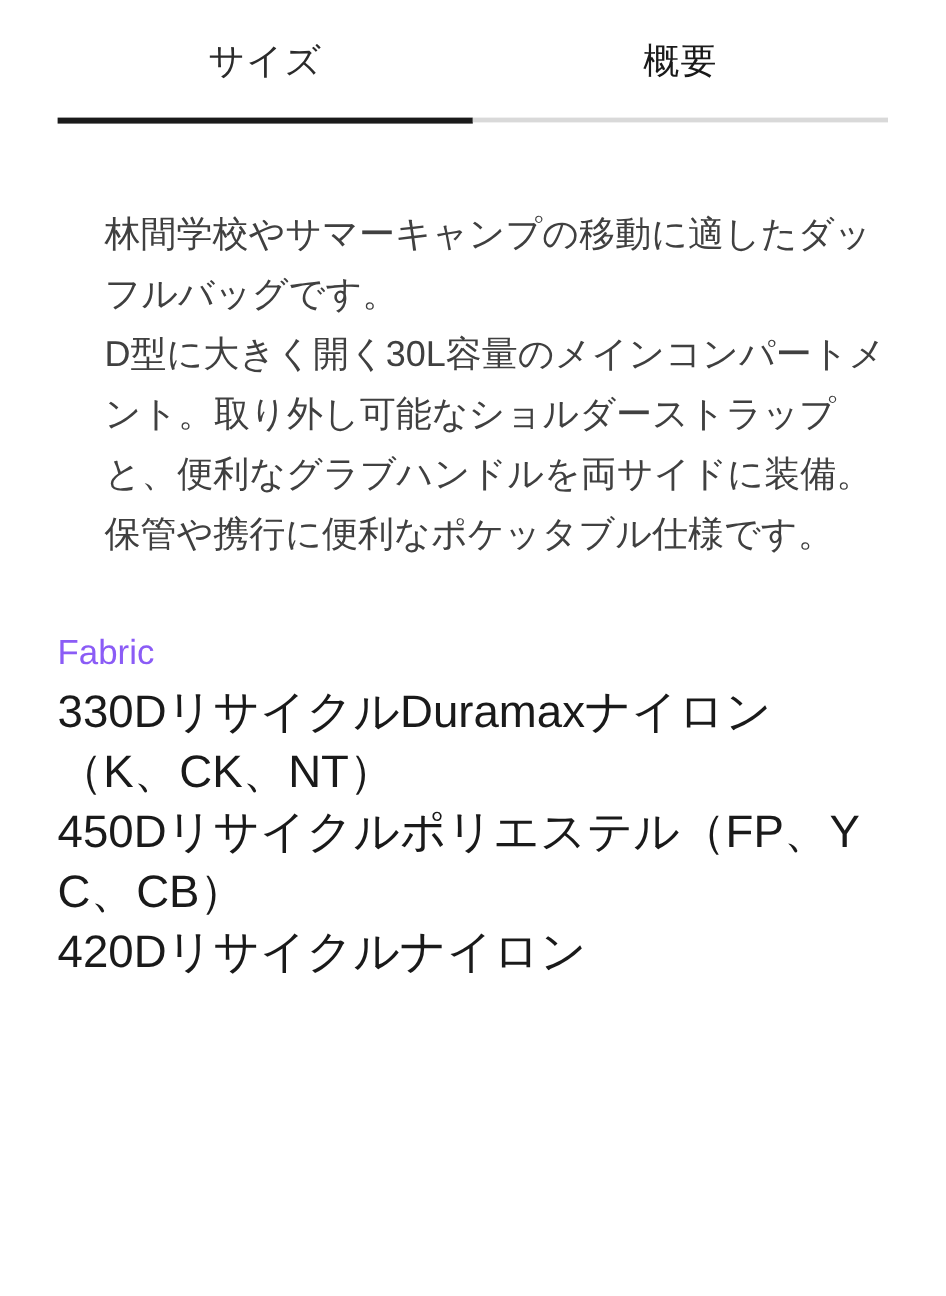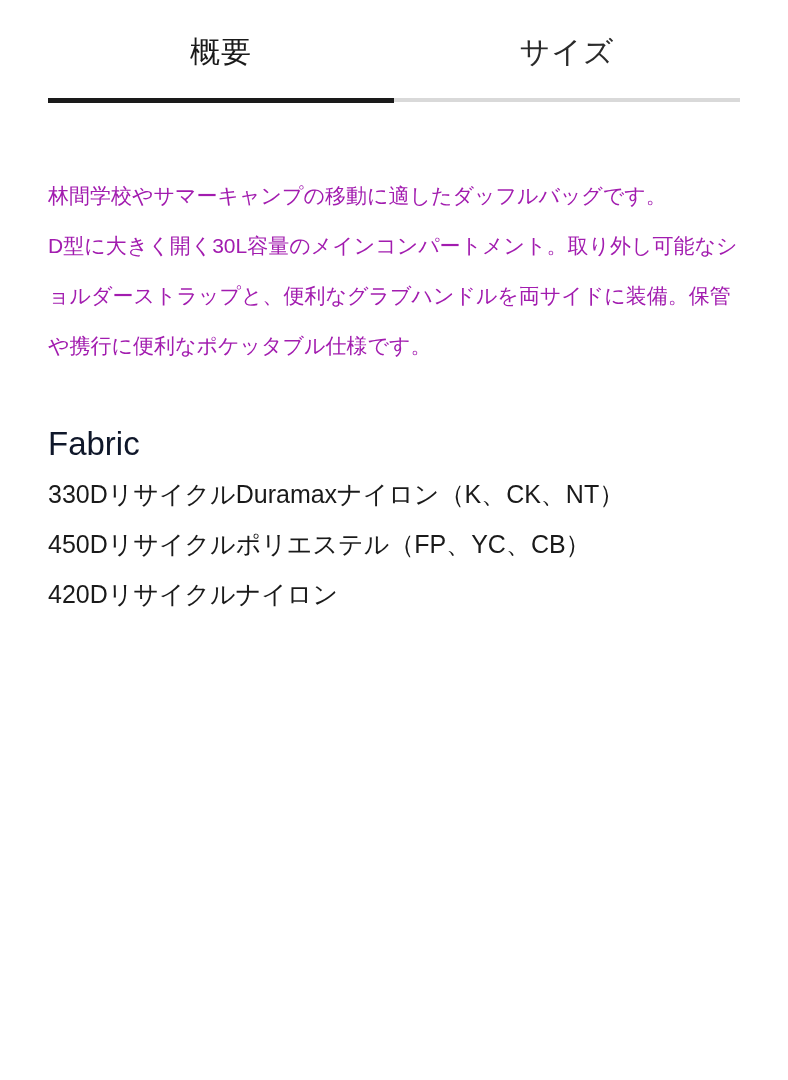--- a/index.html
+++ b/index.html
@@ -60,51 +60,52 @@
     height: 5px;
   }
 
   
   .content {
     padding: 0 48px;
     box-sizing: border-box;
     margin-top: 68px;
   }
   .para {
-    font-size: 21px;
+    font-size: 30px;
     line-height: 50px;
-    color: #a21caf;
+    color: #404040;
     letter-spacing: 0px;
     white-space: pre-wrap;
     word-break: break-all;
+    margin-left: 39px;
   }
   .section {
     margin-top: 48px;
   }
   .section-title {
-    font-size: 33px;
+    font-size: 29px;
     line-height: 50px;
-    color: #0f172a;
+    color: #8b5cf6;
   }
   .section-body {
-    font-size: 25px;
+    font-size: 38px;
     line-height: 50px;
     color: #1a1a1a;
     white-space: pre-wrap;
     word-break: break-all;
   }
 </style>
 </head>
 <body>
 
 <div class="page">
 
   <div class="tabs">
+    <div class="tab inactive">サイズ</div>
     <div class="tab">概要</div>
-    <div class="tab inactive">サイズ</div>
   </div>
 
   <div class="tab-underline-track">
     <div class="tab-underline active"></div>
     <div class="tab-underline"></div>
   </div>
 
   <div class="content">
 
     <div class="para">林間学校やサマーキャンプの移動に適したダッフルバッグです。

